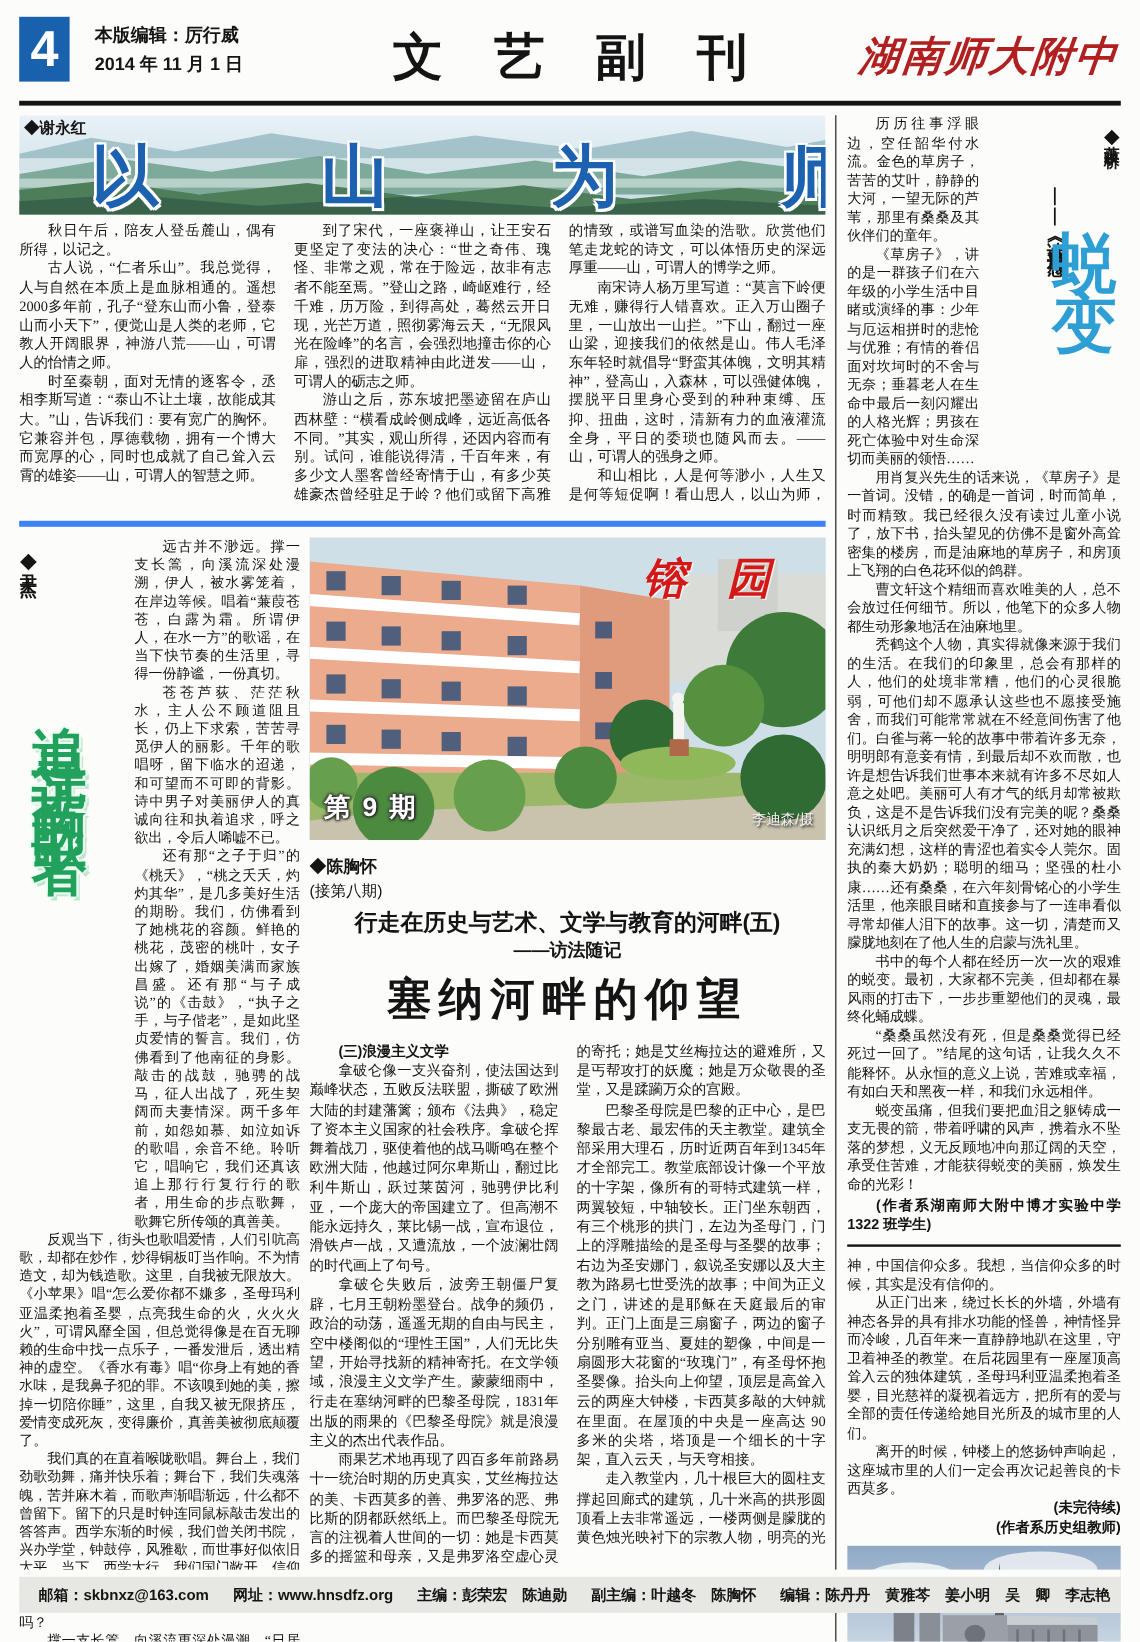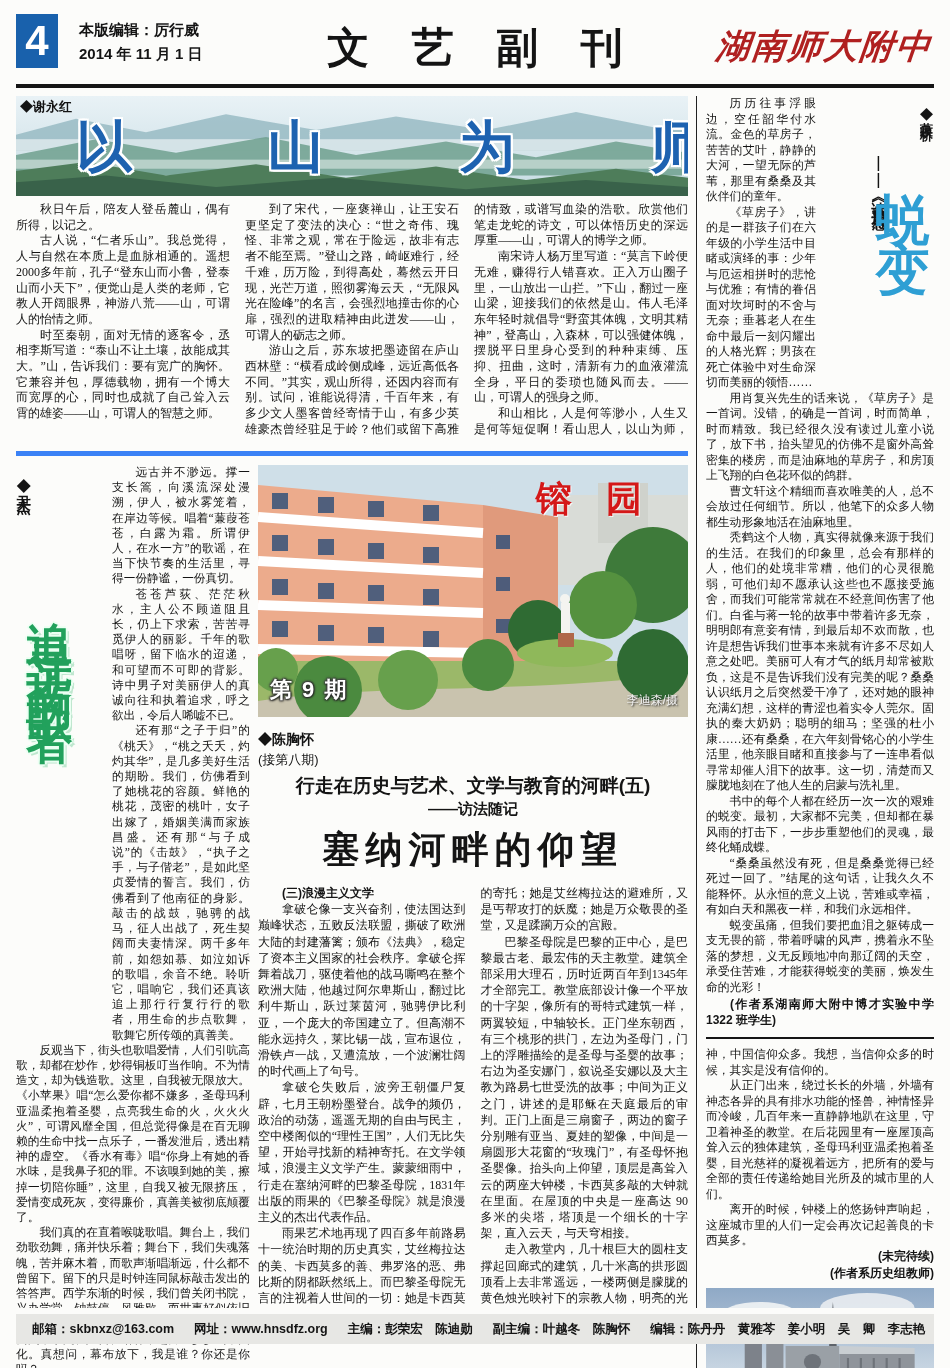--- a/index.html
+++ b/index.html
@@ -27,21 +27,21 @@
     font-size:34px; font-style:italic; letter-spacing:2px; transform:skewX(-6deg);
     font-family:"DejaVu Serif",serif; white-space:nowrap;
   }
 
   
   .main { display:flex; margin-top:8px; }
   .left-region { width:672px; }
   .sidebar { flex:1; margin-left:8px; border-left:1px solid #222; padding-left:9px; }
 
   
-  .banner { position:relative; height:100px; overflow:hidden; }
+  .banner { position:relative; height:83px; overflow:hidden; }
   .banner svg { position:absolute; inset:0; width:100%; height:100%; }
   .banner-author { position:absolute; left:4px; top:2px; font-family:"Liberation Sans",sans-serif; font-weight:bold; font-size:13px; z-index:2; }
   .banner-title {
     position:absolute; left:0; right:0; top:14px; text-align:center; z-index:2;
     font-size:56px; font-weight:900; letter-spacing:60px; color:#1d62b0; white-space:nowrap;
     font-family:"Liberation Sans",sans-serif; text-indent:60px;
     text-shadow:-2px 0 #fff,2px 0 #fff,0 -2px #fff,0 2px #fff,-2px -2px #fff,2px 2px #fff,2px -2px #fff,-2px 2px #fff;
   }
   .cols3 {
     margin-top:6px; column-count:3; column-gap:15px; height:254px; overflow:hidden;
@@ -60,21 +60,21 @@
     font-size:46px; font-weight:900; color:#22a15c; letter-spacing:16px;
     font-family:"Liberation Sans",sans-serif;
     text-shadow:-2px 0 #eafff2,2px 0 #eafff2,0 -2px #eafff2,0 2px #eafff2,3px 3px 0 #bfe7cf;
   }
   .middle { width:430px; margin-left:8px; }
 
   
   .campus { position:relative; width:430px; height:252px; overflow:hidden; background:#cfdfe8; }
   .campus svg { position:absolute; inset:0; width:100%; height:100%; }
   .rongyuan {
-    position:absolute; top:10px; right:12px; color:#d41818; font-weight:bold; 
+    position:absolute; top:10px; right:12px; color:#d41818; font-weight:bold; font-style:italic;
     font-size:36px; letter-spacing:34px; white-space:nowrap; z-index:2; font-family:"DejaVu Serif",serif;
     text-shadow:1px 1px 0 rgba(255,255,255,.8);
     margin-left:11px;
   }
   .issue {
     position:absolute; left:12px; bottom:12px; color:#fff; font-weight:bold; font-size:22px; z-index:2;
     font-family:"Liberation Sans",sans-serif; letter-spacing:2px;
     text-shadow:1px 1px 2px #222,-1px -1px 2px #444,1px -1px 2px #333,-1px 1px 2px #333;
   }
   .credit {

